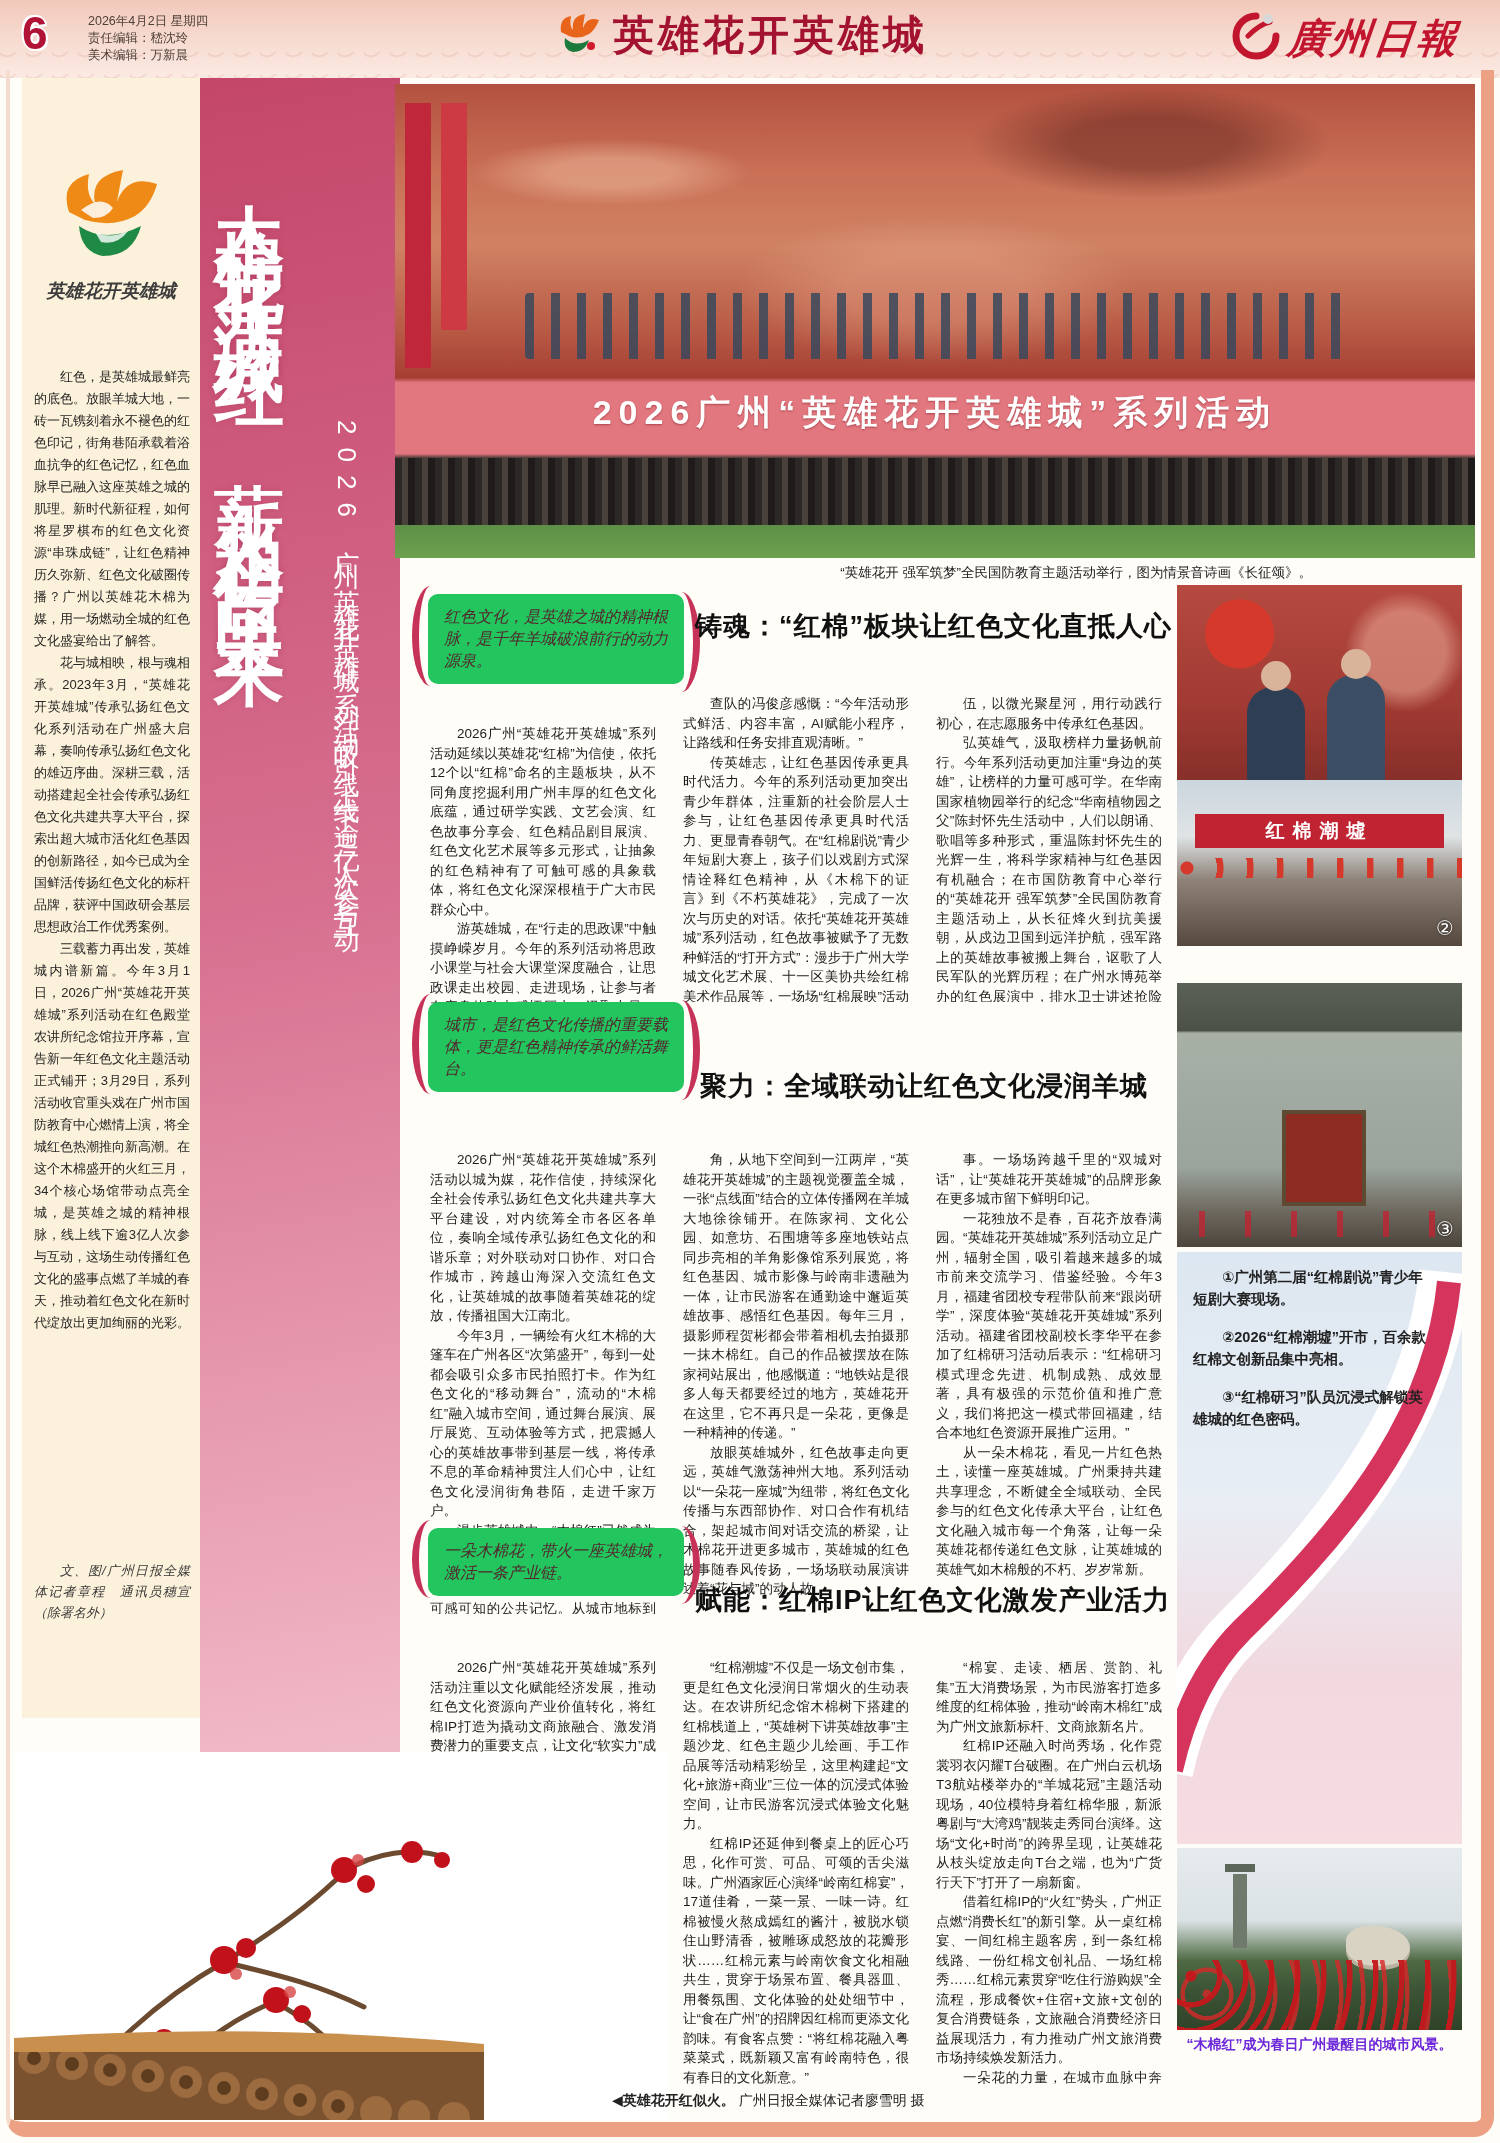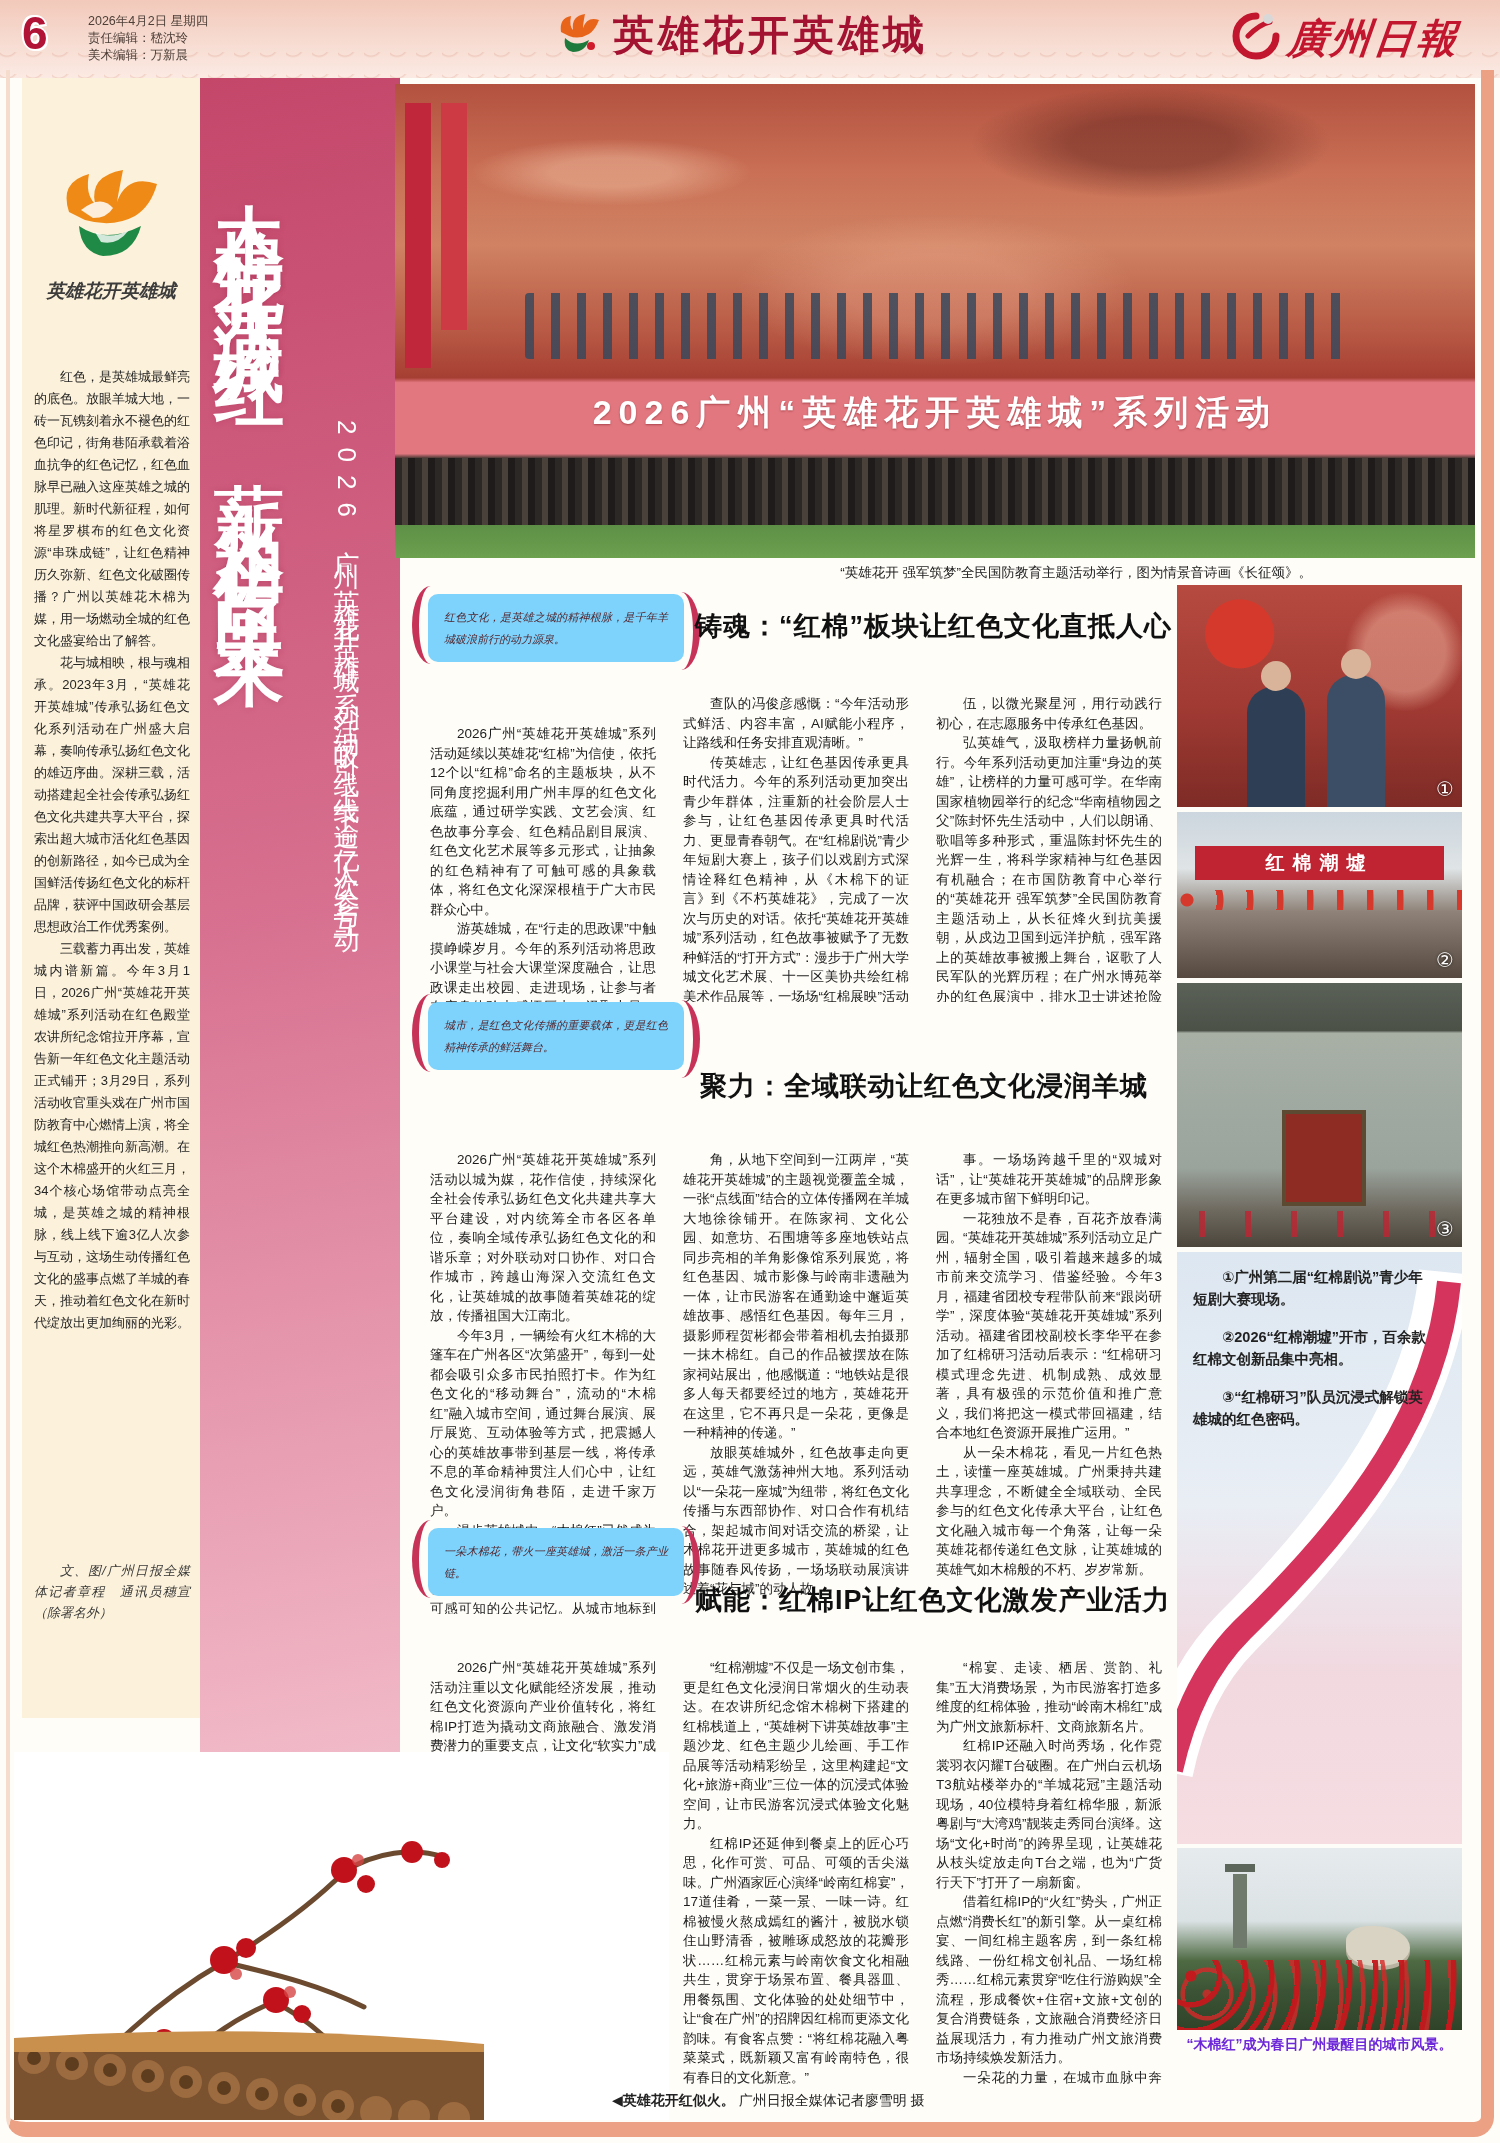--- a/index.html
+++ b/index.html
@@ -52,22 +52,22 @@
          border-radius:4px;opacity:.85;}
   .stage-banner{position:absolute;left:0;right:0;top:64.5%;text-align:center;color:#ffffff;
          font-size:34px;font-weight:bold;letter-spacing:7px;text-shadow:0 1px 2px rgba(120,20,30,.5);}
   .crowd{position:absolute;left:0;right:0;top:79%;height:14%;
          background:repeating-linear-gradient(90deg,#2c2826 0 7px,#4a413a 7px 13px,#1f1b1a 13px 20px);}
   .sidebanner1,.sidebanner2{position:absolute;top:4%;width:26px;height:56%;background:#c0273a;}
   .sidebanner1{left:10px;} .sidebanner2{left:46px;height:48%;background:#cd3a44;}
   .photo-caption{position:absolute;top:564px;left:500px;width:812px;text-align:right;
          font-size:13.5px;color:#222;z-index:2;}
   
-  .quote-bubble{position:absolute;width:224px;background:#7dd3fc;border-radius:10px;z-index:2;
-         padding:12px 16px;font-size:11px;line-height:22px;font-style:italic;color:#54262e;text-align:justify;}
+  .quote-bubble{position:absolute;width:224px;background:#22c55e;border-radius:10px;z-index:2;
+         padding:12px 16px;font-size:16px;line-height:22px;font-style:italic;color:#54262e;text-align:justify;}
   .quote-bubble::before{content:"";position:absolute;left:-16px;top:-8px;bottom:-2px;width:30px;
          border-left:7px solid #c73358;border-radius:50% / 50%;}
   .quote-bubble::after{content:"";position:absolute;right:-16px;top:-2px;bottom:-8px;width:30px;
          border-right:7px solid #c73358;border-radius:50% / 50%;}
   .sec-title{position:absolute;font-size:27px;font-weight:bold;color:#101010;letter-spacing:1px;z-index:2;}
   .col{position:absolute;width:226px;overflow:hidden;font-size:13.5px;line-height:19.5px;
        text-align:justify;z-index:2;}
   .col p{margin:0;text-indent:2em;}
   
   #s1-bubble{left:428px;top:594px;} #s1-title{left:695px;top:608px;}
@@ -80,21 +80,21 @@
   .rphoto{position:absolute;left:1177px;width:285px;overflow:hidden;z-index:2;}
   .badge-num{position:absolute;right:8px;bottom:6px;color:#fff;font-size:20px;
        text-shadow:0 0 3px rgba(0,0,0,.8);}
   #rp1{top:585px;height:222px;background:
        radial-gradient(circle at 22% 22%, #d4392c 0 34px, transparent 35px),
        radial-gradient(circle at 80% 30%, rgba(240,180,160,.5) 0 40px, transparent 60px),
        linear-gradient(180deg,#b64a40 0%,#a03a33 55%,#7e2b26 100%);}
   #rp1 .fig{position:absolute;bottom:0;width:58px;height:120px;border-radius:26px 26px 0 0;background:#2e3f55;}
   #rp1 .fig.f1{left:70px;} #rp1 .fig.f2{left:150px;background:#3b4e66;height:132px;}
   #rp1 .fig::before{content:"";position:absolute;left:50%;top:-26px;margin-left:-15px;width:30px;height:30px;border-radius:50%;background:#d9b49a;}
-  #rp2{top:812px;height:166px;background:linear-gradient(180deg,#ccd6de 0%,#dfe4e6 34%,#8f8379 60%,#55493f 100%);}
+  #rp2{top:780px;height:166px;background:linear-gradient(180deg,#ccd6de 0%,#dfe4e6 34%,#8f8379 60%,#55493f 100%);}
   #rp2 .market-banner{position:absolute;left:18px;right:18px;top:34px;height:34px;background:#c02331;
        color:#fff;font-size:19px;font-weight:bold;text-align:center;line-height:34px;letter-spacing:8px;}
   #rp2 .lanterns{position:absolute;left:0;right:0;top:78px;height:20px;
        background:repeating-radial-gradient(circle at 10px 10px, #d4392c 0 6px, transparent 7px 30px);}
   #rp3{top:983px;height:264px;background:linear-gradient(180deg,#5a6157 0%,#4c5148 18%,#a8b0a6 19%,#9aa49d 70%,#6f6a60 86%,#4b453c 100%);}
   #rp3 .door{position:absolute;left:50%;top:48%;width:76px;height:88px;margin-left:-38px;background:#8e2b22;border:4px solid #5d4a33;}
   #rp3 .flags{position:absolute;left:0;right:0;bottom:10px;height:26px;
        background:repeating-linear-gradient(90deg,transparent 0 22px,#c02331 22px 28px,transparent 28px 46px);opacity:.8;}
   .panel{position:absolute;left:1177px;top:1252px;width:285px;height:592px;z-index:2;overflow:hidden;
        background:linear-gradient(180deg,#dde7f1 0%,#e9eef5 42%,#f2d8df 72%,#f5dde2 100%);}

